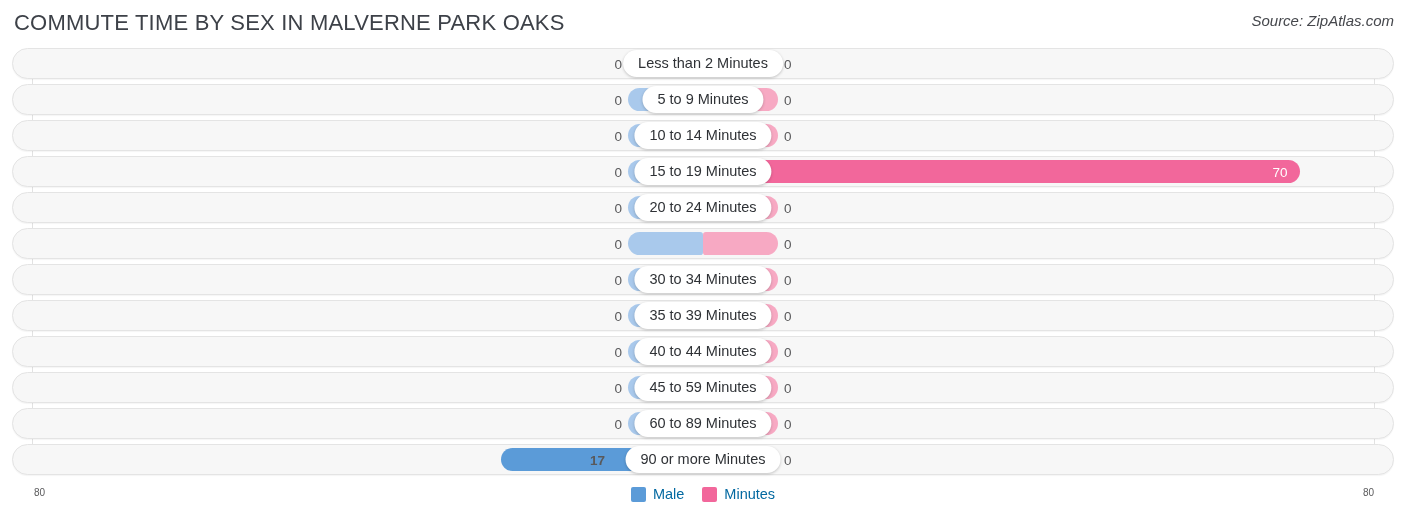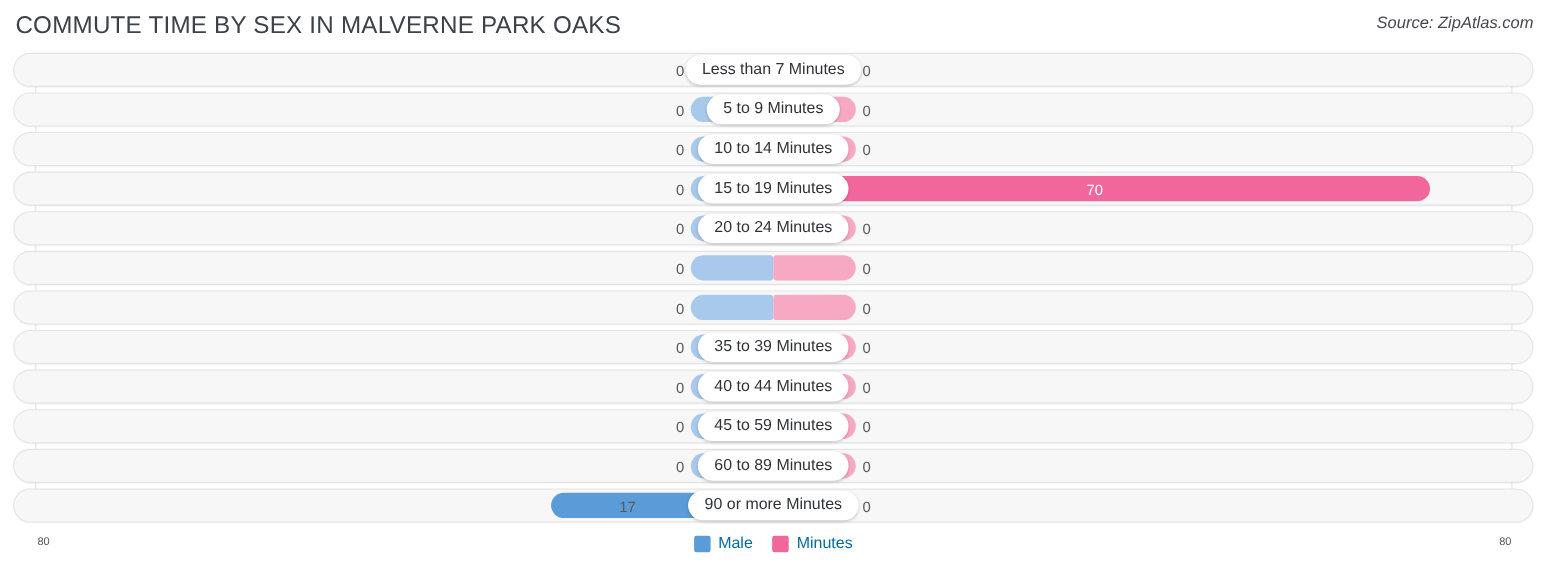--- a/index.html
+++ b/index.html
@@ -121,61 +121,62 @@
 
   <div class="plot">
     <div class="gridline grid-left"></div>
     <div class="gridline grid-right"></div>
     <div class="rows" id="rows">
         <div class="row">
           <div class="bar bar-male" style="width: 75px;"></div>
           <div class="bar bar-female" style="width: 75px;"></div>
           <div class="val val-male" style="margin-right: 75px;">0</div>
           <div class="val val-female" style="margin-left: 75px;">0</div>
-          <div class="cat-pill">Less than 7 Minutes</div>
+          <div class="cat-pill">Less than 2 Minutes</div>
         </div>
         <div class="row">
           <div class="bar bar-male" style="width: 75px;"></div>
           <div class="bar bar-female" style="width: 75px;"></div>
           <div class="val val-male" style="margin-right: 75px;">0</div>
           <div class="val val-female" style="margin-left: 75px;">0</div>
           <div class="cat-pill">5 to 9 Minutes</div>
         </div>
         <div class="row">
           <div class="bar bar-male" style="width: 75px;"></div>
           <div class="bar bar-female" style="width: 75px;"></div>
           <div class="val val-male" style="margin-right: 75px;">0</div>
           <div class="val val-female" style="margin-left: 75px;">0</div>
           <div class="cat-pill">10 to 14 Minutes</div>
         </div>
         <div class="row">
           <div class="bar bar-male" style="width: 75px;"></div>
           <div class="bar bar-female hi" style="width: 596.5px;"></div>
           <div class="val val-male" style="margin-right: 75px;">0</div>
-          <div class="val val-female inside" style="width: 596.5px; text-align: center; padding-left: 0px;">70</div>
+          <div class="val val-female inside" style="width: 596.5px; text-align: right; padding-left: 0px;">70</div>
           <div class="cat-pill">15 to 19 Minutes</div>
         </div>
         <div class="row">
           <div class="bar bar-male" style="width: 75px;"></div>
           <div class="bar bar-female" style="width: 75px;"></div>
           <div class="val val-male" style="margin-right: 75px;">0</div>
           <div class="val val-female" style="margin-left: 75px;">0</div>
           <div class="cat-pill">20 to 24 Minutes</div>
         </div>
         <div class="row">
           <div class="bar bar-male" style="width: 75px;"></div>
           <div class="bar bar-female" style="width: 75px;"></div>
           <div class="val val-male" style="margin-right: 75px;">0</div>
           <div class="val val-female" style="margin-left: 75px;">0</div>
         </div>
         <div class="row">
           <div class="bar bar-male" style="width: 75px;"></div>
           <div class="bar bar-female" style="width: 75px;"></div>
           <div class="val val-male" style="margin-right: 75px;">0</div>
           <div class="val val-female" style="margin-left: 75px;">0</div>
+          <div class="cat-pill">30 to 34 Minutes</div>
         </div>
         <div class="row">
           <div class="bar bar-male" style="width: 75px;"></div>
           <div class="bar bar-female" style="width: 75px;"></div>
           <div class="val val-male" style="margin-right: 75px;">0</div>
           <div class="val val-female" style="margin-left: 75px;">0</div>
           <div class="cat-pill">35 to 39 Minutes</div>
         </div>
         <div class="row">
           <div class="bar bar-male" style="width: 75px;"></div>
@@ -194,21 +195,21 @@
         <div class="row">
           <div class="bar bar-male" style="width: 75px;"></div>
           <div class="bar bar-female" style="width: 75px;"></div>
           <div class="val val-male" style="margin-right: 75px;">0</div>
           <div class="val val-female" style="margin-left: 75px;">0</div>
           <div class="cat-pill">60 to 89 Minutes</div>
         </div>
         <div class="row">
           <div class="bar bar-male hi" style="width: 201.65px;"></div>
           <div class="bar bar-female" style="width: 75px;"></div>
-          <div class="val val-male" style="margin-right: 119px;">17</div>
+          <div class="val val-male" style="margin-right: 92px; font-weight: bold;">17</div>
           <div class="val val-female" style="margin-left: 75px;">0</div>
           <div class="cat-pill">90 or more Minutes</div>
         </div>
       </div>
   </div>
 
   <div class="axis-labels">
     <div class="axis-min">80</div>
     <div class="axis-max">80</div>
   </div>

